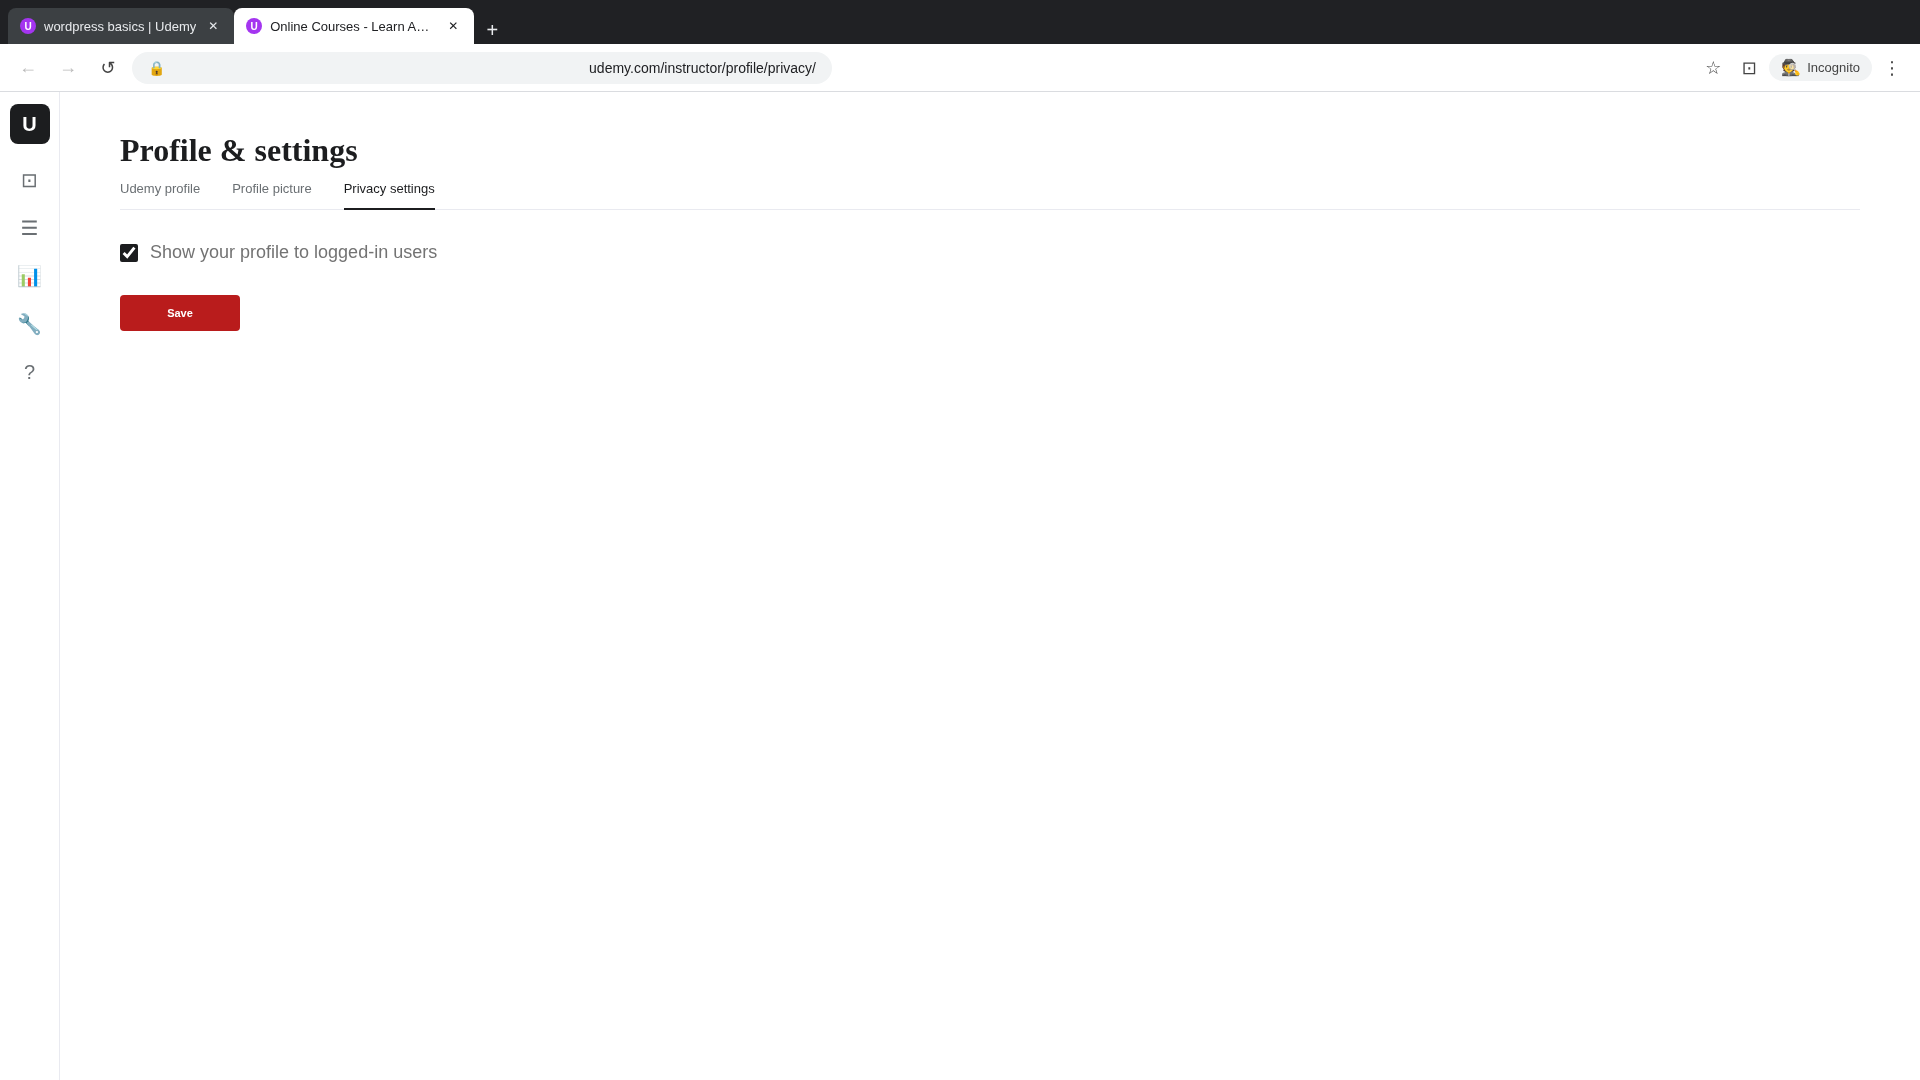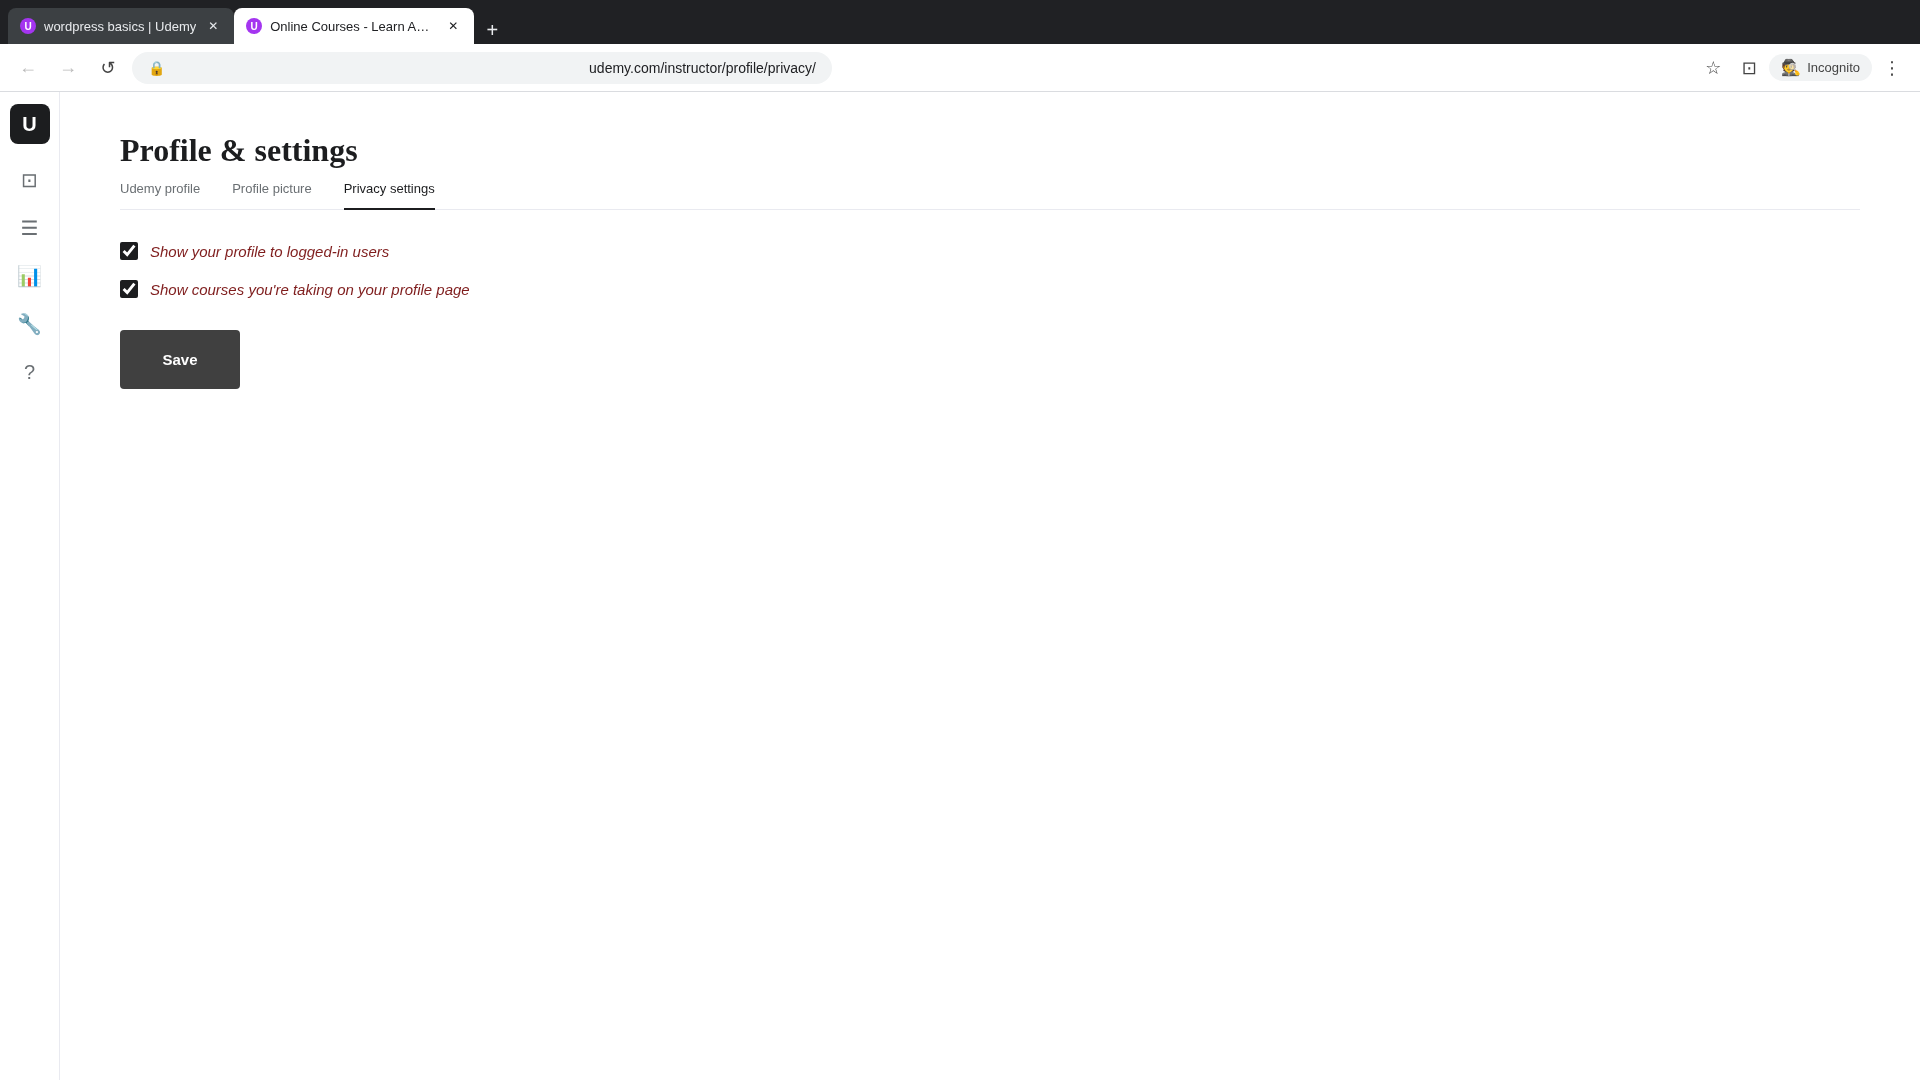--- a/index.html
+++ b/index.html
@@ -287,32 +287,31 @@
     }
 
     .checkbox-input {
       width: 18px;
       height: 18px;
       accent-color: #1c1d1f;
       cursor: pointer;
     }
 
     .checkbox-label {
-      font-size: 15px;
-      color: #7f1d1d;
-      cursor: pointer;
-      font-style: italic;
+      font-size: 18px;
+      color: #737373;
+      cursor: pointer;
     }
 
     .save-btn {
-      background: #404040;
+      background: #b91c1c;
       color: #fff;
       border: none;
-      padding: 21px 20px;
-      font-size: 15px;
+      padding: 12px 20px;
+      font-size: 11px;
       font-weight: 600;
       border-radius: 4px;
       cursor: pointer;
       min-width: 120px;
     }
 
     
     ::-webkit-scrollbar { width: 6px; }
     ::-webkit-scrollbar-track { background: transparent; }
     ::-webkit-scrollbar-thumb { background: #ccc; border-radius: 3px; }
@@ -390,24 +389,20 @@
     </nav>
 
     
     <div class="privacy-section">
 
       <div class="checkbox-row">
         <input type="checkbox" class="checkbox-input" checked="" style="">
         <label class="checkbox-label">Show your profile to logged-in users</label>
       </div>
 
-      <div class="checkbox-row">
-        <input type="checkbox" class="checkbox-input" checked="" style="">
-        <label class="checkbox-label">Show courses you're taking on your profile page</label>
-      </div>
 
     </div>
 
     <button class="save-btn">Save</button>
 
   </div>
 
 </div>
 
 </body></html>

